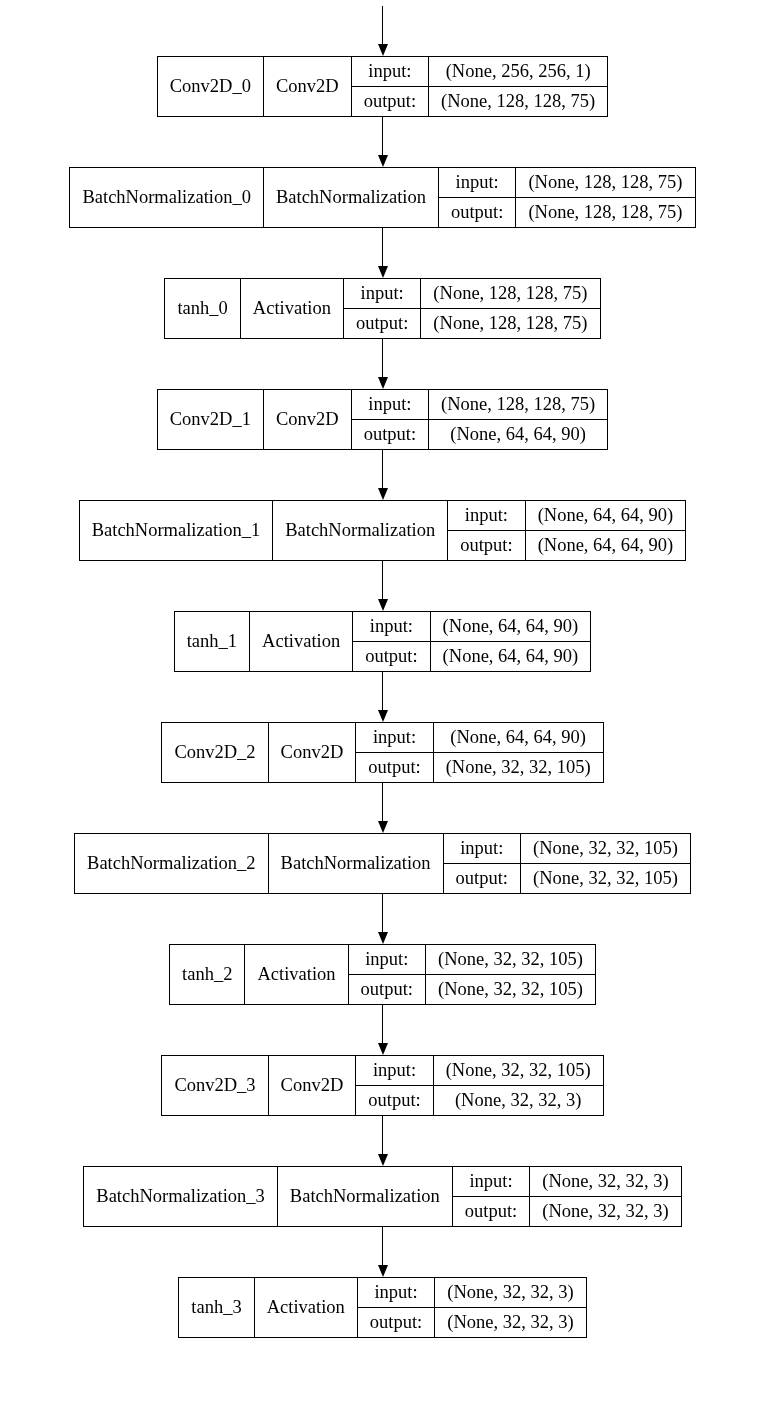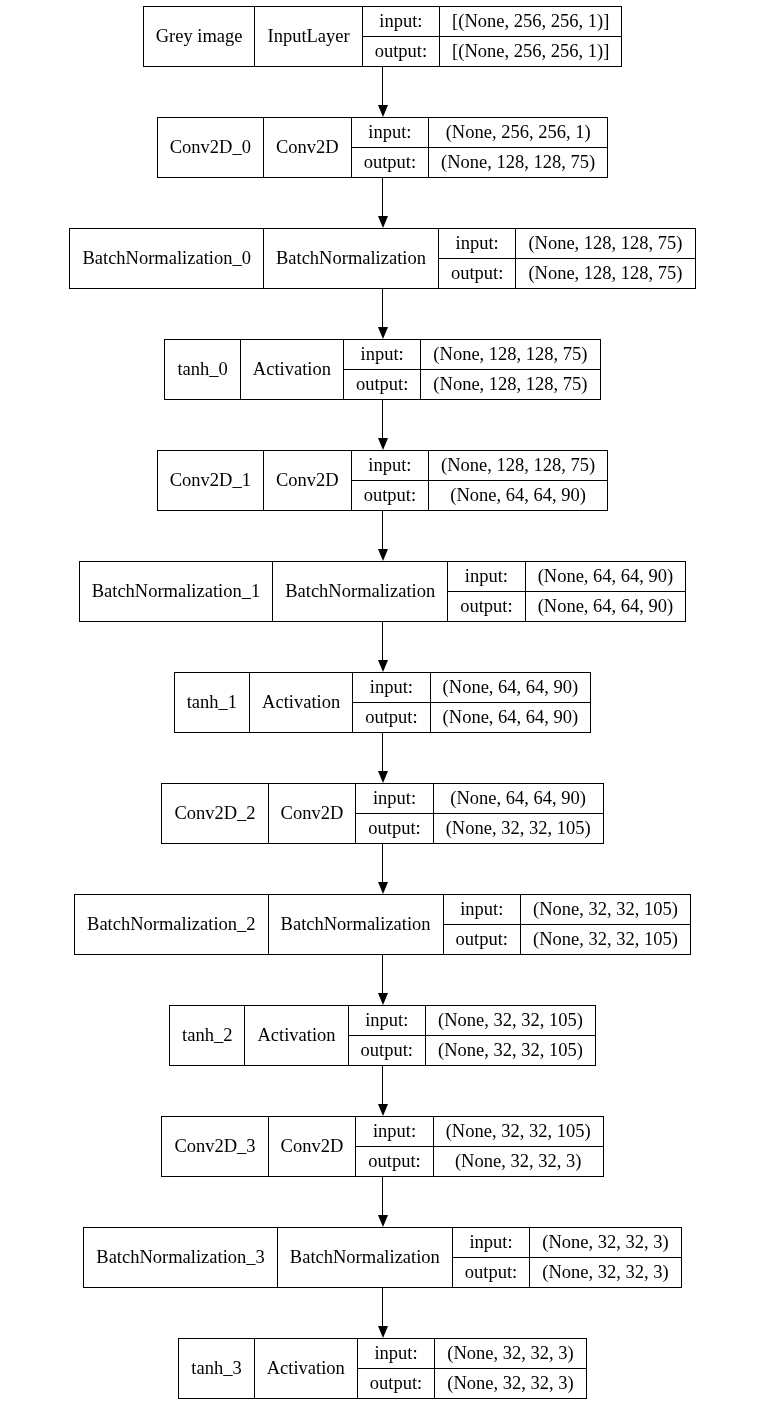--- a/index.html
+++ b/index.html
@@ -49,34 +49,20 @@
     height: 0;
     border-left: 5px solid transparent;
     border-right: 5px solid transparent;
     border-top: 12px solid #000000;
   }
 </style>
 </head>
 <body>
 
 <div id="graph">
-  <table class="node">
-    <tbody>
-      <tr>
-        <td rowspan="2">Grey image</td>
-        <td rowspan="2">InputLayer</td>
-        <td>input:</td>
-        <td>[(None, 256, 256, 1)]</td>
-      </tr>
-      <tr>
-        <td>output:</td>
-        <td>[(None, 256, 256, 1)]</td>
-      </tr>
-    </tbody>
-  </table>
 
   <div class="edge">
     <div class="shaft"></div>
     <div class="head"></div>
   </div>
 
   <table class="node">
     <tbody>
       <tr>
         <td rowspan="2">Conv2D_0</td>

